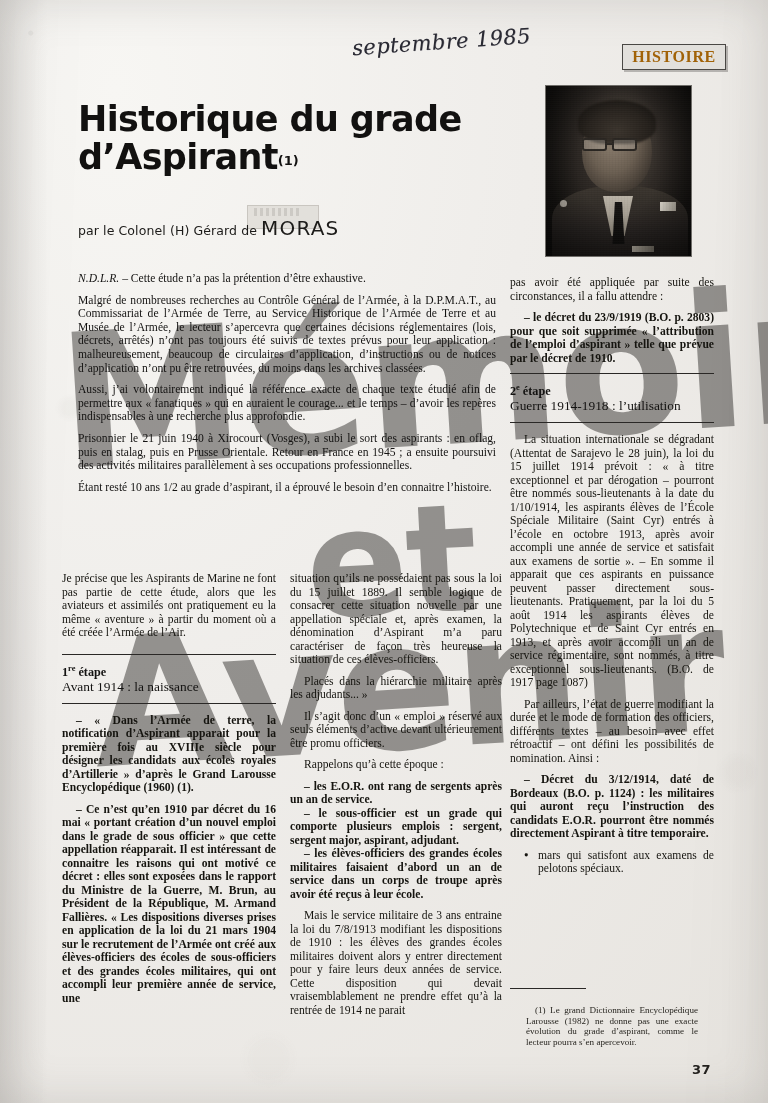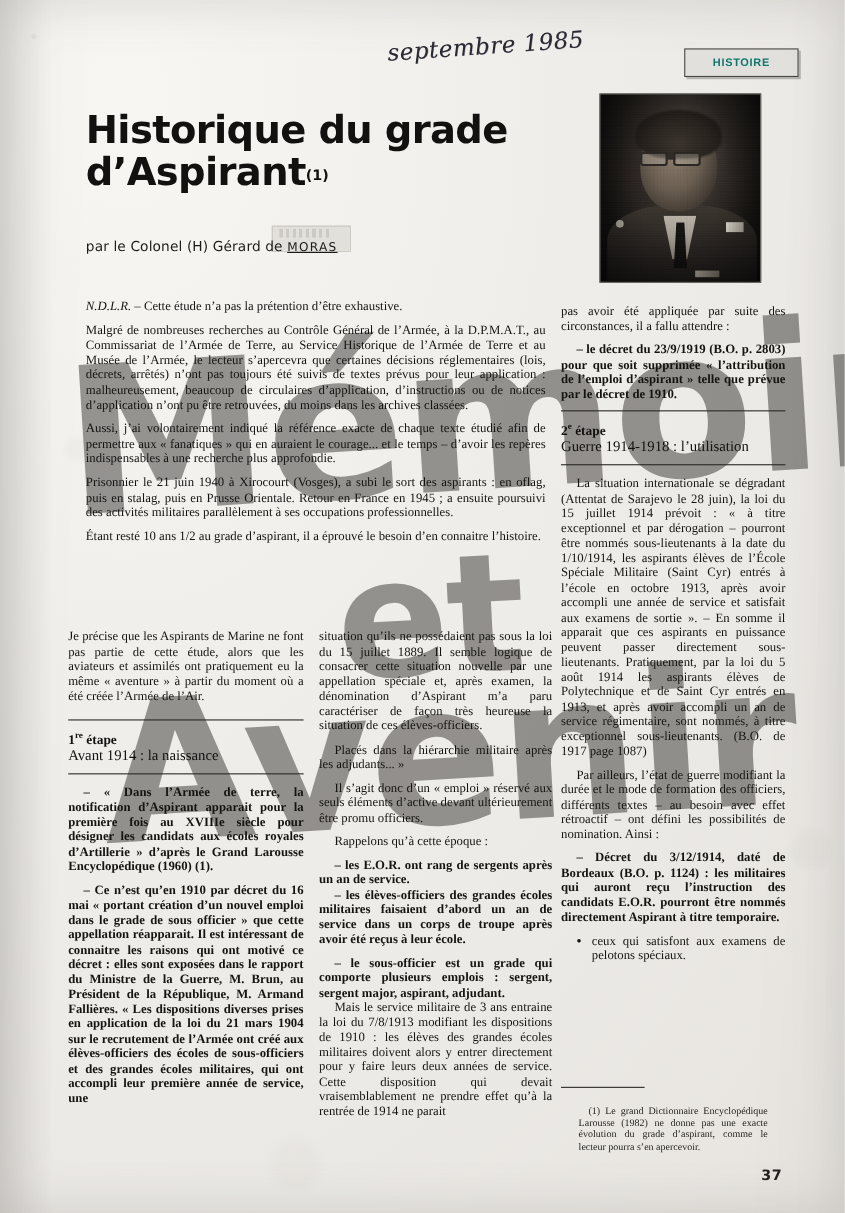--- a/index.html
+++ b/index.html
@@ -57,22 +57,22 @@
   
   #rubric {
     position:absolute; left:622px; top:44px; width:104px; height:26px;
     background:#e2e0dc;
     border:1px solid #4a4845;
     box-shadow:2px 2px 0 rgba(80,78,74,.35);
     display:flex; align-items:center; justify-content:center;
     z-index:8;
   }
   #rubric span {
-    font-family:Liberation Sans, sans-serif;
-    font-weight:700; font-size:10px; letter-spacing:.6px; color:#0f766e;
+    font-family:Liberation Serif, serif;
+    font-weight:700; font-size:16px; letter-spacing:.6px; color:#a16207;
   }
 
   #handdate {
     position:absolute; left:352px; top:30px; z-index:8;
     font-family:"DejaVu Serif", serif;
     font-style:italic; font-size:21px; color:#2a2a33;
     transform:rotate(-4deg);
     letter-spacing:.4px;
     text-shadow:.3px .3px 0 rgba(40,40,60,.35);
   }
@@ -85,21 +85,21 @@
   }
   #title .fn { font-size:13px; font-weight:700; vertical-align:4px; letter-spacing:0; }
 
   #byline {
     position:absolute; left:78px; top:216px; z-index:8;
     font-family:"DejaVu Sans", sans-serif;
     font-size:12.5px; color:#1c1b19; letter-spacing:.1px;
   }
   #byline .stamped {
     font-family:"DejaVu Sans", sans-serif;
-    font-size:11px; letter-spacing:1.2px;text-decoration:underline;
+    font-size:20px; letter-spacing:1.2px;
   }
   #stampblob {
     position:absolute; left:248px; top:206px; width:70px; height:22px;
     background:rgba(225,222,217,.92);
     z-index:7;
     box-shadow:0 0 0 1px rgba(190,186,180,.8);
   }
   #stampblob::after {
     content:""; position:absolute; left:6px; top:2px; width:46px; height:8px;
     background:
@@ -323,39 +323,39 @@
     <p class="dash">– « Dans l’Armée de terre, la notification d’Aspirant apparait pour la première fois au XVIIIe siècle pour désigner les candidats aux écoles royales d’Artillerie » d’après le Grand Larousse Encyclopédique (1960) (1).</p>
     <p class="dash">– Ce n’est qu’en 1910 par décret du 16 mai « portant création d’un nouvel emploi dans le grade de sous officier » que cette appellation réapparait. Il est intéressant de connaitre les raisons qui ont motivé ce décret : elles sont exposées dans le rapport du Ministre de la Guerre, M. Brun, au Président de la République, M. Armand Fallières. « Les dispositions diverses prises en application de la loi du 21 mars 1904 sur le recrutement de l’Armée ont créé aux élèves-officiers des écoles de sous-officiers et des grandes écoles militaires, qui ont accompli leur première année de service, une</p>
   </div>
 
   <div id="colB" class="col">
     <p class="noind">situation qu’ils ne possédaient pas sous la loi du 15 juillet 1889. Il semble logique de consacrer cette situation nouvelle par une appellation spéciale et, après examen, la dénomination d’Aspirant m’a paru caractériser de façon très heureuse la situation de ces élèves-officiers.</p>
     <p>Placés dans la hiérarchie militaire après les adjudants... »</p>
     <p>Il s’agit donc d’un « emploi » réservé aux seuls éléments d’active devant ultérieurement être promu officiers.</p>
     <p>Rappelons qu’à cette époque :</p>
     <p class="dash" style="margin-bottom:0">– les E.O.R. ont rang de sergents après un an de service.</p>
+    <p class="dash" style="margin-bottom:0">– le sous-officier est un grade qui comporte plusieurs emplois : sergent, sergent major, aspirant, adjudant.</p>
     <p class="dash">– les élèves-officiers des grandes écoles militaires faisaient d’abord un an de service dans un corps de troupe après avoir été reçus à leur école.</p>
-    <p class="dash" style="margin-bottom:0">– le sous-officier est un grade qui comporte plusieurs emplois : sergent, sergent major, aspirant, adjudant.</p>
     <p>Mais le service militaire de 3 ans entraine la loi du 7/8/1913 modifiant les dispositions de 1910 : les élèves des grandes écoles militaires doivent alors y entrer directement pour y faire leurs deux années de service. Cette disposition qui devait vraisemblablement ne prendre effet qu’à la rentrée de 1914 ne parait</p>
   </div>
 
   <div id="colC" class="col">
     <p class="noind">pas avoir été appliquée par suite des circonstances, il a fallu attendre :</p>
     <p class="dash">– le décret du 23/9/1919 (B.O. p. 2803) pour que soit supprimée « l’attribution de l’emploi d’aspirant » telle que prévue par le décret de 1910.</p>
 
     <div class="etape" id="etapeC">
       <div class="l1"><span>2</span><sup>e</sup><span> étape</span></div>
       <div class="l2">Guerre 1914-1918 : l’utilisation</div>
     </div>
 
     <p>La situation internationale se dégradant (Attentat de Sarajevo le 28 juin), la loi du 15 juillet 1914 prévoit : « à titre exceptionnel et par dérogation – pourront être nommés sous-lieutenants à la date du 1/10/1914, les aspirants élèves de l’École Spéciale Militaire (Saint Cyr) entrés à l’école en octobre 1913, après avoir accompli une année de service et satisfait aux examens de sortie ». – En somme il apparait que ces aspirants en puissance peuvent passer directement sous-lieutenants. Pratiquement, par la loi du 5 août 1914 les aspirants élèves de Polytechnique et de Saint Cyr entrés en 1913, et après avoir accompli un an de service régimentaire, sont nommés, à titre exceptionnel sous-lieutenants. (B.O. de 1917 page 1087)</p>
     <p>Par ailleurs, l’état de guerre modifiant la durée et le mode de formation des officiers, différents textes – au besoin avec effet rétroactif – ont défini les possibilités de nomination. Ainsi :</p>
     <p class="dash">– Décret du 3/12/1914, daté de Bordeaux (B.O. p. 1124) : les militaires qui auront reçu l’instruction des candidats E.O.R. pourront être nommés directement Aspirant à titre temporaire.</p>
     <ul class="bullets">
-      <li>ceux qui satisfont aux examens de pelotons spéciaux.</li>
+      <li>mars qui satisfont aux examens de pelotons spéciaux.</li>
     </ul>
   </div>
 
   <div id="footnote">
     <div class="rule"></div>
     <p>(1) Le grand Dictionnaire Encyclopédique Larousse (1982) ne donne pas une exacte évolution du grade d’aspirant, comme le lecteur pourra s’en apercevoir.</p>
   </div>
 
   <div id="pagenum">37</div>
 

